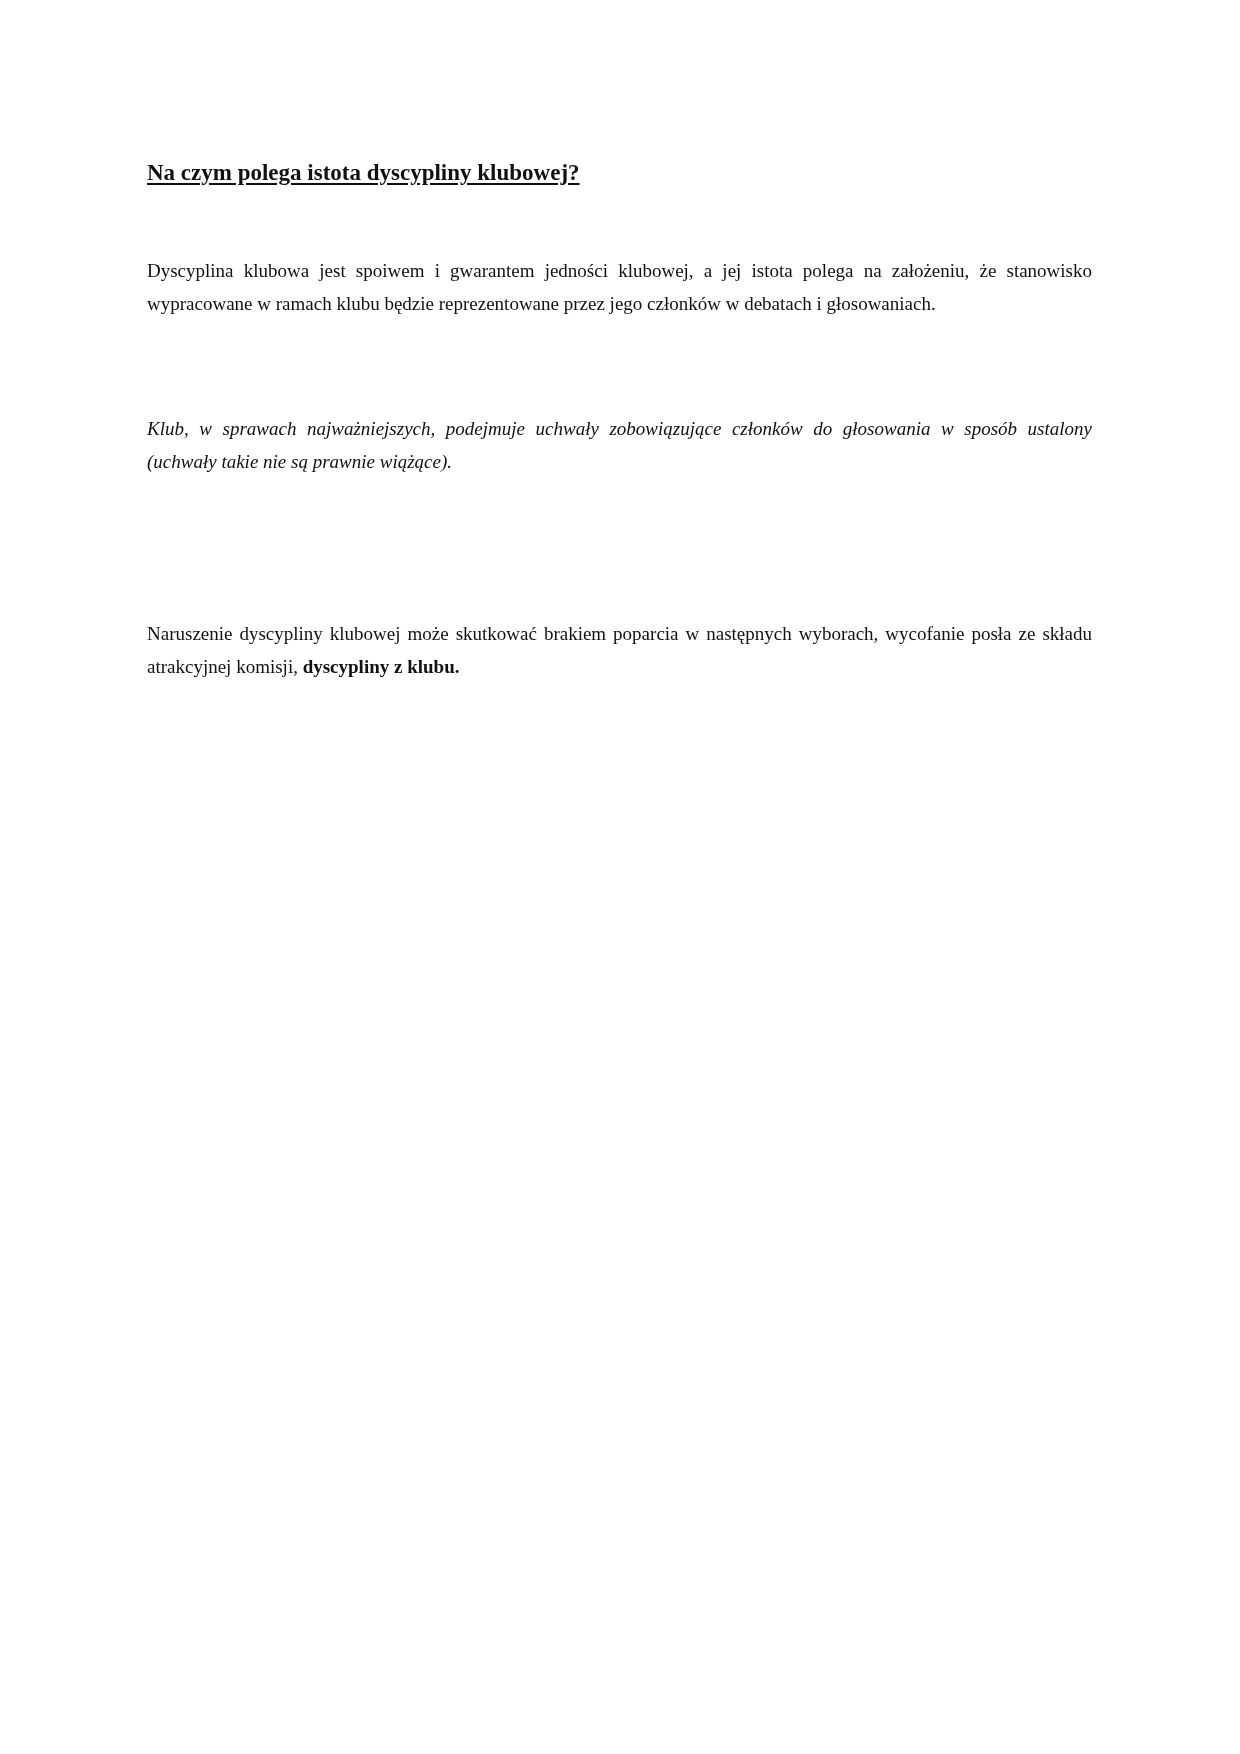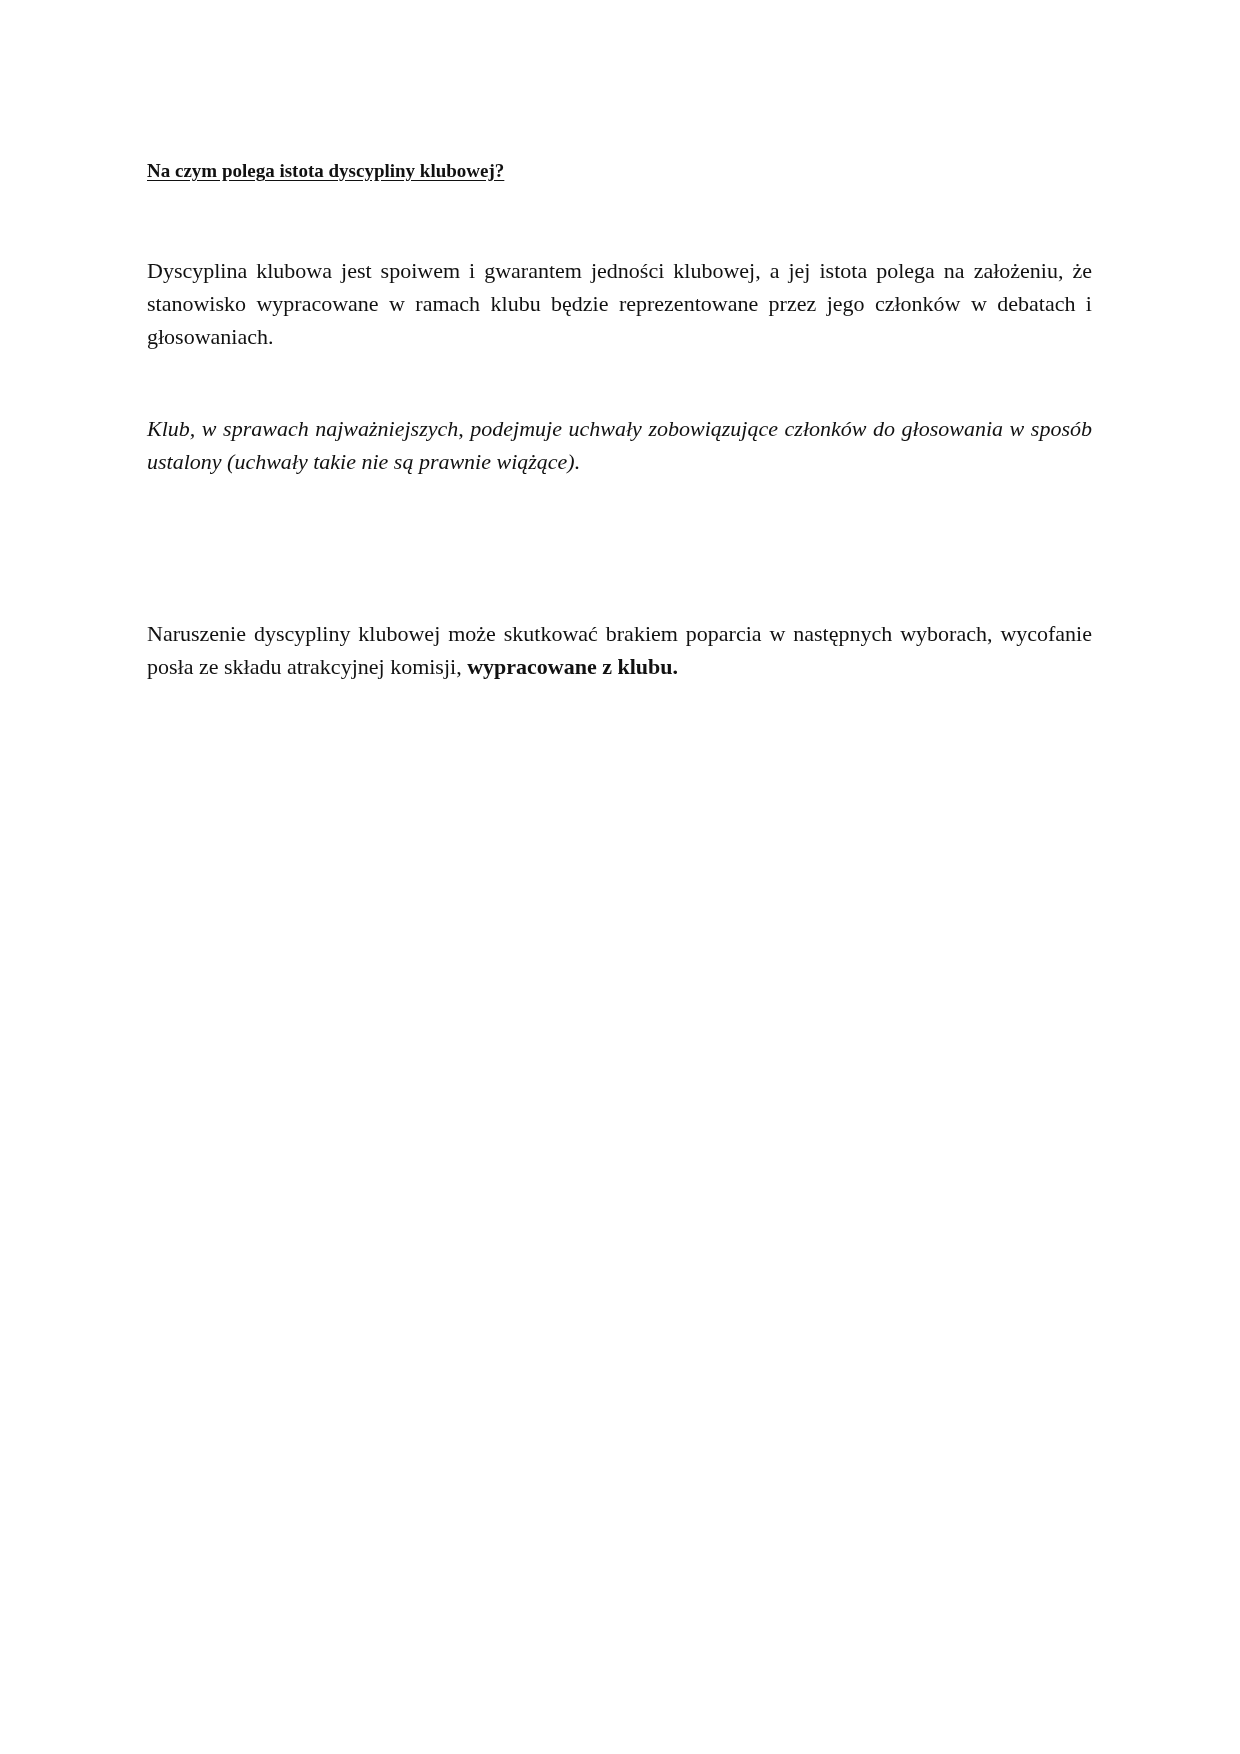--- a/index.html
+++ b/index.html
@@ -1,28 +1,28 @@
 <!DOCTYPE html>
 <html><head>
 <meta charset="utf-8">
 <style>
   html, body { margin:0; padding:0; background:#ffffff; }
   body { width:1240px; height:1754px; position:relative; overflow:hidden;
          font-family:"Liberation Serif", "DejaVu Serif", serif; color:#111; }
-  .title { position:absolute; left:147px; top:160px; font-size:19px; font-weight:bold;
+  .title { position:absolute; left:147px; top:160px; font-size:23px; font-weight:bold;
            text-decoration:underline; text-underline-offset:3px; margin:0; }
-  .para { position:absolute; left:147px; width:945px; font-size:22px; line-height:33px;
+  .para { position:absolute; left:147px; width:945px; font-size:19px; line-height:33px;
           text-align:justify; margin:0; }
   .p1 { top:254px; }
   .p2 { top:412px;font-style:italic; }
   .p3 { top:617px; }
   .bold { font-weight:bold; }
 </style>
 </head>
 <body>
 
 <h1 class="title">Na czym polega istota dyscypliny klubowej?</h1>
 
 <p class="para p1">Dyscyplina klubowa jest spoiwem i gwarantem jedności klubowej, a jej istota polega na założeniu, że stanowisko wypracowane w ramach klubu będzie reprezentowane przez jego członków w debatach i głosowaniach.</p>
 
 <p class="para p2">Klub, w sprawach najważniejszych, podejmuje uchwały zobowiązujące członków do głosowania w sposób  ustalony (uchwały takie nie są prawnie wiążące).</p>
 
-<p class="para p3"><span>Naruszenie dyscypliny klubowej może skutkować brakiem poparcia w następnych wyborach, wycofanie posła ze składu atrakcyjnej komisji, </span><span class="bold">wypracowane z klubu.</span></p>
+<p class="para p3"><span>Naruszenie dyscypliny klubowej może skutkować brakiem poparcia w następnych wyborach, wycofanie posła ze składu atrakcyjnej komisji, </span><span class="bold">dyscypliny z klubu.</span></p>
 
 </body></html>

